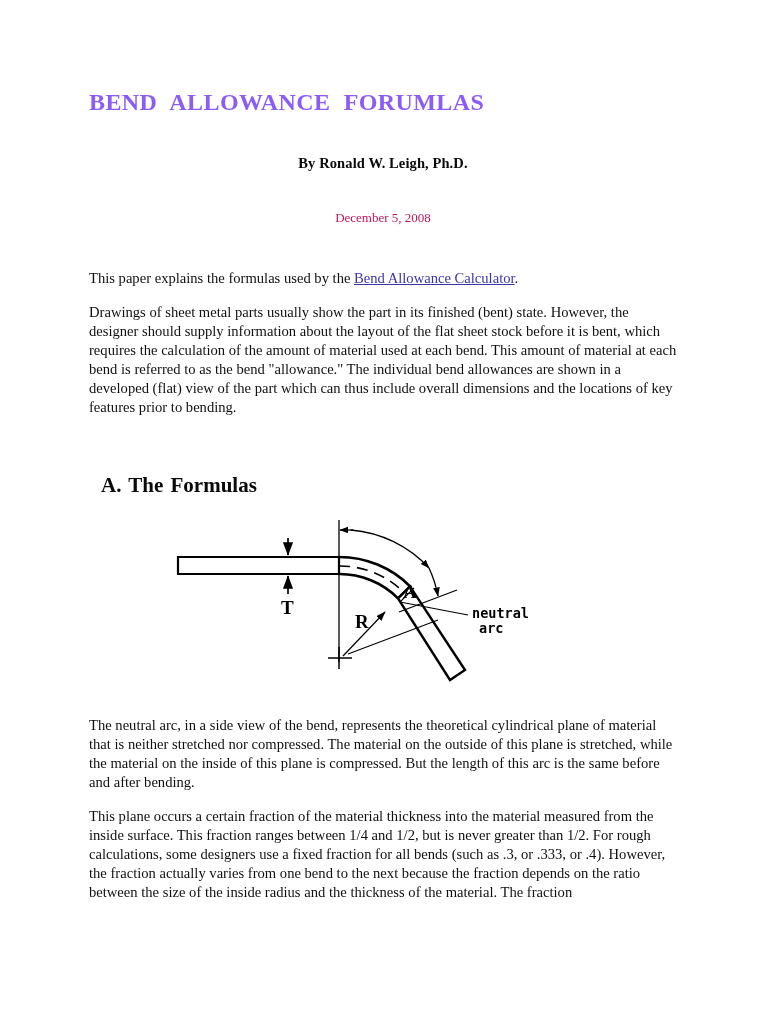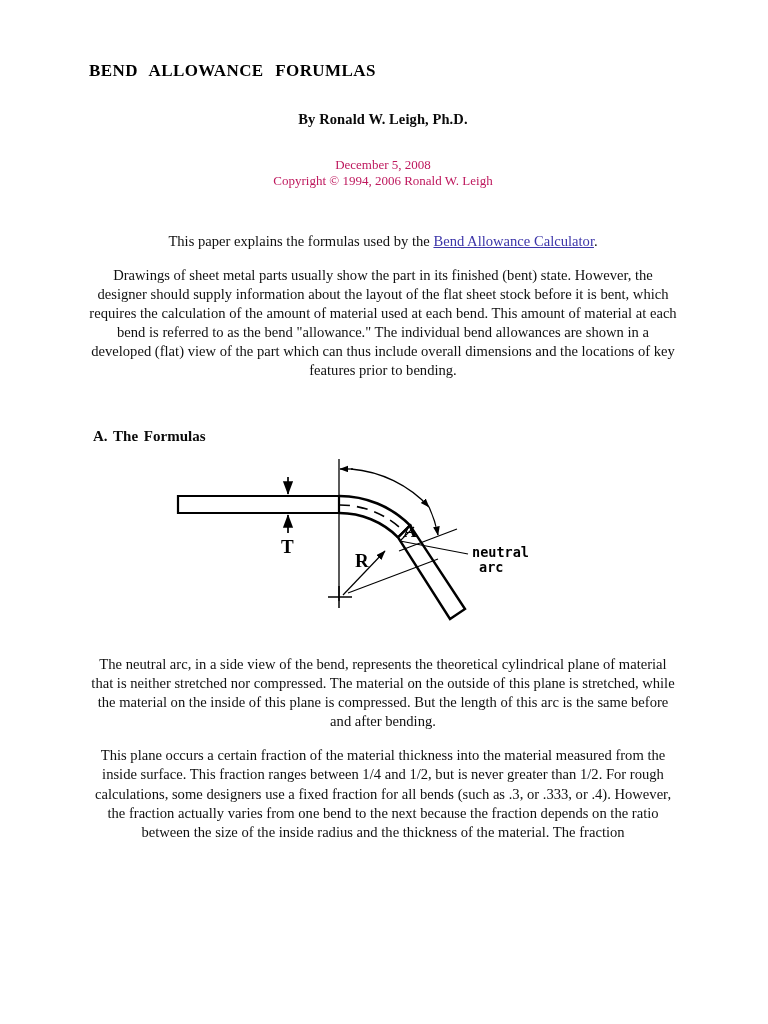--- a/index.html
+++ b/index.html
@@ -25,66 +25,66 @@
   .content {
     position: absolute;
     left: 89px;
     top: 0;
     width: 588px;
   }
 
   
   .doc-title {
     font-family: "Liberation Serif", "DejaVu Serif", serif;
-    font-size: 17px;
+    font-size: 24px;
     font-weight: bold;
     letter-spacing: 0.4px;
     word-spacing: 7px;
     margin: 0;
-    padding-top: 62px;
+    padding-top: 90px;
     line-height: 1.05;
-    color: #000000;
+    color: #8b5cf6;
   }
   .byline {
     text-align: center;
     font-size: 14.5px;
     font-weight: bold;
-    margin: 7px;
+    margin: 16px;
     padding-top: 24px;
     color: #0a0a0a;
     letter-spacing: 0.1px;
   }
   .datestamp {
     text-align: center;
     font-size: 13px;
     margin: 0;
     padding-top: 22px;
     line-height: 1.28;
     color: #be185d;
   }
   .datestamp span { display: block; }
 
   
   p.body {
     font-size: 14.6px;
     line-height: 1.305;
     margin: 0;
-    text-align: center;
+    text-align: left;
     color: #101010;
   }
   .gap-intro  { padding-top: 42px; }
   .gap-para   { padding-top: 15px; }
   .gap-sec    { padding-top: 44px; }
   .gap-after-head { padding-top: 17px; }
   .gap-afterfig { padding-top: 18px; }
 
   .sec-head {
-    font-size: 15px;
+    font-size: 21px;
     font-weight: bold;
-    margin: 4px;
+    margin: 12px;
     color: #0a0a0a;
     word-spacing: 2px;
   }
 
   a.doclink {
     color: #3b34a8;
     text-decoration: underline;
   }
 
   
@@ -117,21 +117,20 @@
 
 <div class="page">
   <div class="content">
 
     <h1 class="doc-title">BEND  ALLOWANCE  FORUMLAS</h1>
 
     <p class="byline">By Ronald W. Leigh, Ph.D.</p>
 
     <div class="datestamp">
       <span>December 5, 2008</span>
-      <span>Copyright © 1994, 2006 Ronald W. Leigh</span>
     </div>
 
     <p class="body gap-intro"><span>This paper explains the formulas used by the </span><a class="doclink" href="#">Bend Allowance Calculator</a><span>.</span></p>
 
     <p class="body gap-para">Drawings of sheet metal parts usually show the part in its finished (bent) state.  However, the designer should supply information about the layout of the flat sheet stock before it is bent, which requires the calculation of the amount of material used at each bend.  This amount of material at each bend is referred to as the bend "allowance."  The individual bend allowances are shown in a developed (flat) view of the part which can thus include overall dimensions and the locations of key features prior to bending.</p>
 
     <h2 class="sec-head gap-sec">A.  The Formulas</h2>
 
 
     <div class="figure-wrap">

